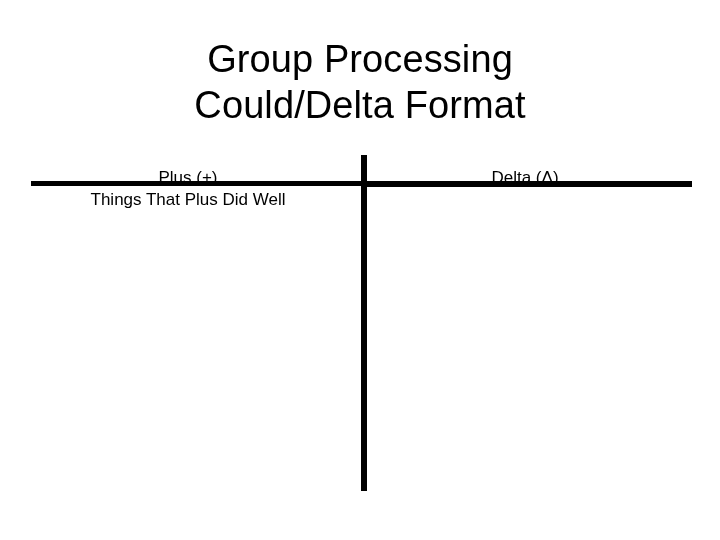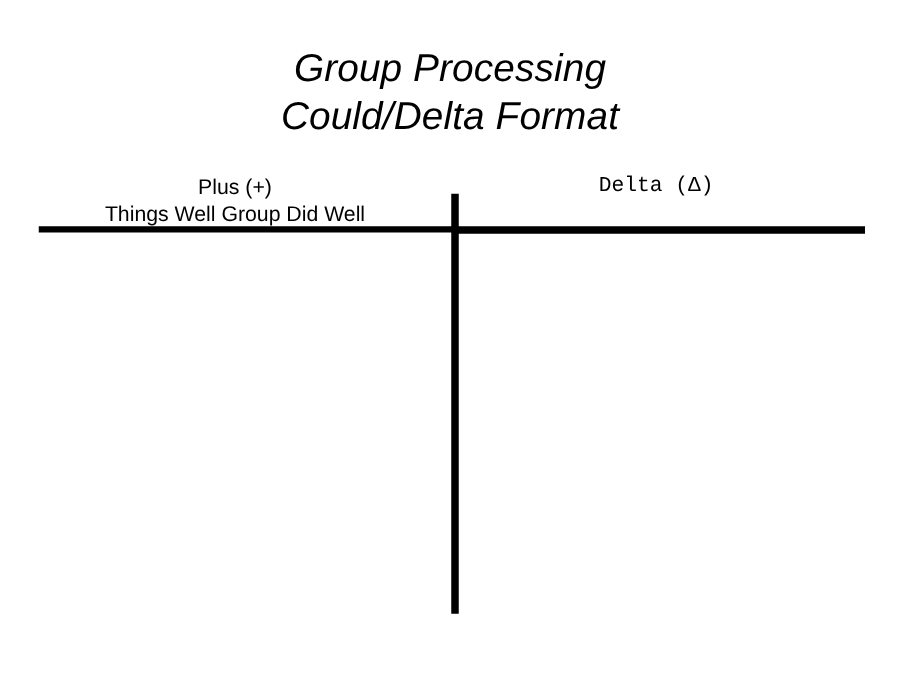--- a/index.html
+++ b/index.html
@@ -25,54 +25,53 @@
   .title-block {
     position: absolute;
     left: 0;
     top: 36px;
     width: 720px;
     text-align: center;
     line-height: 1.22;
   }
   .title-line {
     display: block;
-    font-size: 31px;
+    font-size: 38px;
     font-weight: 400;
     letter-spacing: 0.1px;
     color: #000000;
     white-space: nowrap;
-    font-style: italic;
   }
 
   
   .col-head {
     position: absolute;
     text-align: center;
     line-height: 1.30;
     font-size: 17px;
     font-weight: 400;
     color: #000000;
     white-space: nowrap;
   }
   .col-head .head-title {
     display: block;
+    margin-top: 28px;
   }
   .col-head .head-sub {
     display: block;
   }
   .col-head-plus {
     left: 40px;
     top: 139px;
     width: 296px;
   }
   .col-head-delta {
     left: 376px;
     top: 139px;
     width: 298px;
-    font-family: Liberation Mono, monospace;
   }
 
   
   .rule {
     position: absolute;
     background: #000000;
   }
   .rule-left {
     left: 31px;
     top: 181px;
@@ -109,21 +108,21 @@
 
 <div class="slide">
 
   <div class="title-block">
     <span class="title-line">Group Processing</span>
     <span class="title-line">Could/Delta Format</span>
   </div>
 
   <div class="col-head col-head-plus">
     <span class="head-title">Plus (+)</span>
-    <span class="head-sub">Things Well Group Did Well</span>
+    <span class="head-sub">Things That Plus Did Well</span>
   </div>
 
   <div class="col-head col-head-delta">
     <span class="head-title">Delta (Δ)</span>
   </div>
 
   <div class="rule rule-left"></div>
   <div class="rule rule-right"></div>
   <div class="divider-vertical"></div>
 

